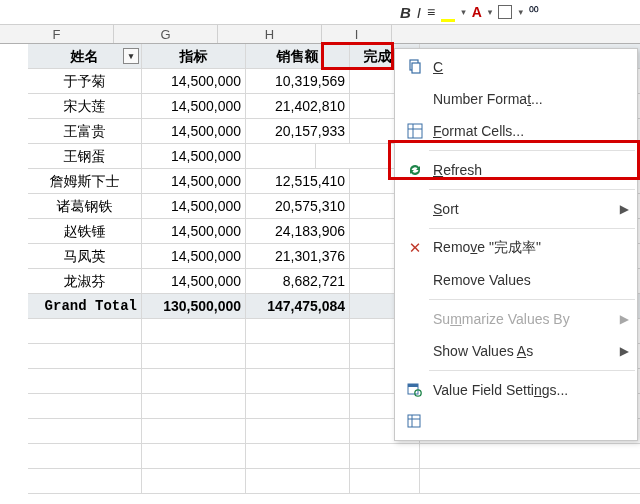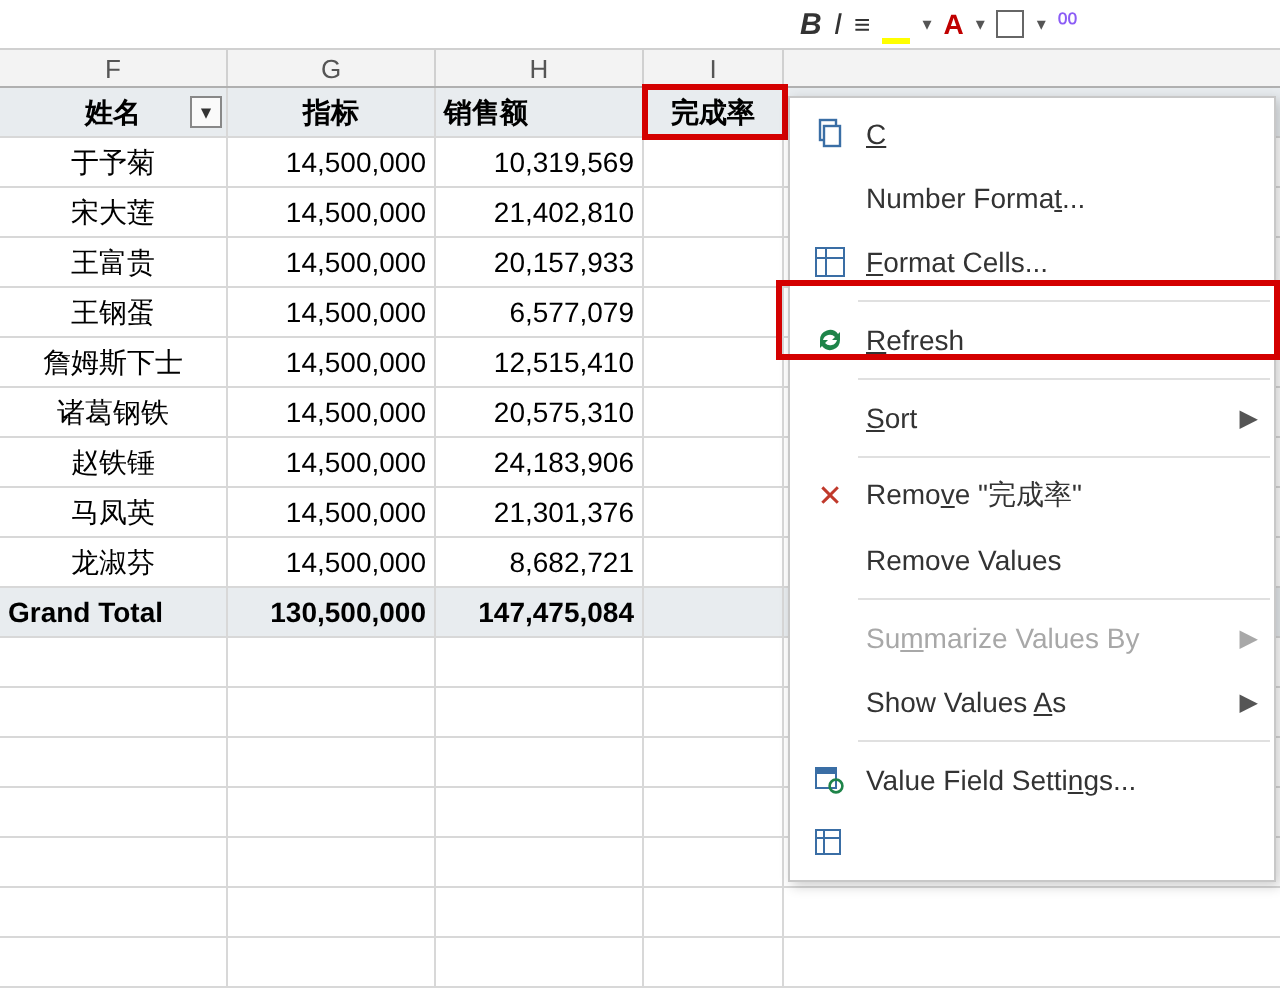--- a/index.html
+++ b/index.html
@@ -56,20 +56,21 @@
 
   .grid {
     position: absolute;
     top: 44px; left: 0;
     width: 640px;
   }
   .row {
     display: flex;
     height: 25px;
     border-bottom: 1px solid #d8d8d8;
+    margin-left: 28px;
   }
   .cell {
     border-right: 1px solid #d8d8d8;
     padding: 0 4px;
     line-height: 25px;
     white-space: nowrap;
   }
   .row.header {
     background: #e8ecef;
     font-weight: bold;
@@ -81,21 +82,21 @@
     width: 16px; height: 16px;
     border: 1px solid #888;
     background: #fafafa;
     font-size: 9px;
     line-height: 14px;
     color: #333;
   }
   .cell.cF { text-align: center; }
   .cell.cG, .cell.cH { text-align: right; }
   .row.total { font-weight: bold; background: #e8ecef;}
-  .row.total .cell.cF { text-align:left;}
+  .row.total .cell.cF { text-align:right;font-family:Liberation Mono, monospace;}
   .row.empty .cell { }
 
   .redbox1 {
     position: absolute;
     top: 42px; left: 321px;
     width: 73px; height: 28px;
     border: 3px solid #d40000;
     pointer-events: none;
   }
 
@@ -145,38 +146,38 @@
 <div class="toolbar">
   <span class="tb-b">B</span>
   <span class="tb-i">I</span>
   <span class="tb-align">≡</span>
   <span class="tb-swatch fill"></span>
     <span class="tb-dd">▾</span>
   <span style="font-weight:bold;color:#c00000">A</span>
     <span class="tb-dd">▾</span>
   <span class="tb-border"></span>
     <span class="tb-dd">▾</span>
-  <span style="color:#8b5cf6">⁰⁰</span>
+  <span style="color:#0f172a">⁰⁰</span>
 </div>
 
 <div class="colheads">
   <div class="cF">F</div>
   <div class="cG">G</div>
   <div class="cH">H</div>
   <div class="cI">I</div>
 </div>
 
 <div class="grid">
   <div class="row header">
     <div class="cell cF">
       <span>姓名</span>
       <span class="dropbtn">▾</span>
     </div>
     <div class="cell cG" style="text-align:center;">指标</div>
-    <div class="cell cH" style="text-align:left;">销售额</div>
+    <div class="cell cH" style="text-align:center;">销售额</div>
     <div class="cell cI" style="text-align:center;">完成率</div>
   </div>
 
   <div id="data-rows">
       <div class="row">
         <div class="cell cF">于予菊</div>
         <div class="cell cG">14,500,000</div>
         <div class="cell cH">10,319,569</div>
         <div class="cell cI"></div>
       </div>
@@ -188,21 +189,20 @@
       </div>
       <div class="row">
         <div class="cell cF">王富贵</div>
         <div class="cell cG">14,500,000</div>
         <div class="cell cH">20,157,933</div>
         <div class="cell cI"></div>
       </div>
       <div class="row">
         <div class="cell cF">王钢蛋</div>
         <div class="cell cG">14,500,000</div>
-        <div class="cell cH">6,577,079</div>
         <div class="cell cI"></div>
       </div>
       <div class="row">
         <div class="cell cF">詹姆斯下士</div>
         <div class="cell cG">14,500,000</div>
         <div class="cell cH">12,515,410</div>
         <div class="cell cI"></div>
       </div>
       <div class="row">
         <div class="cell cF">诸葛钢铁</div>

